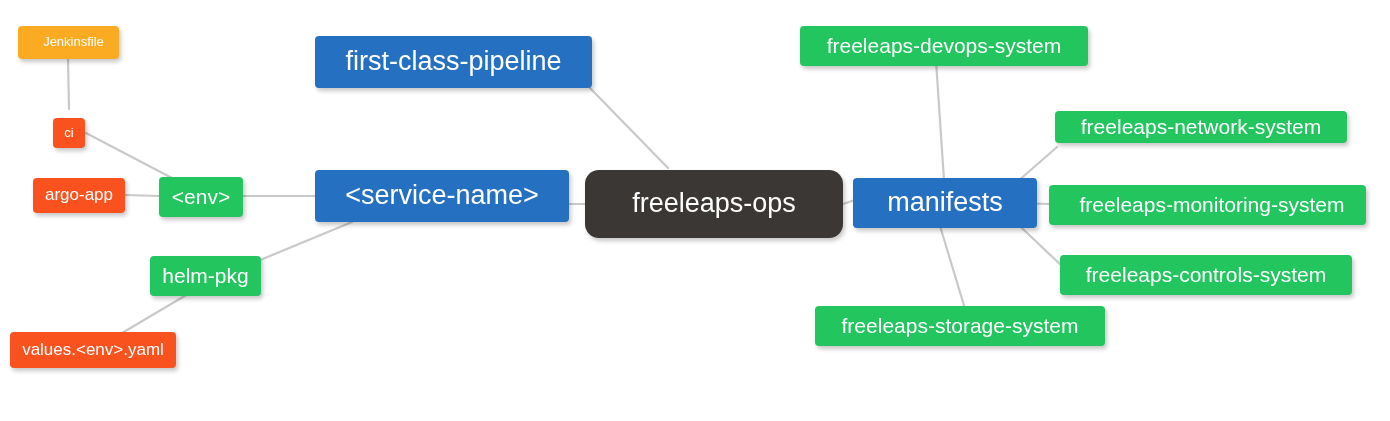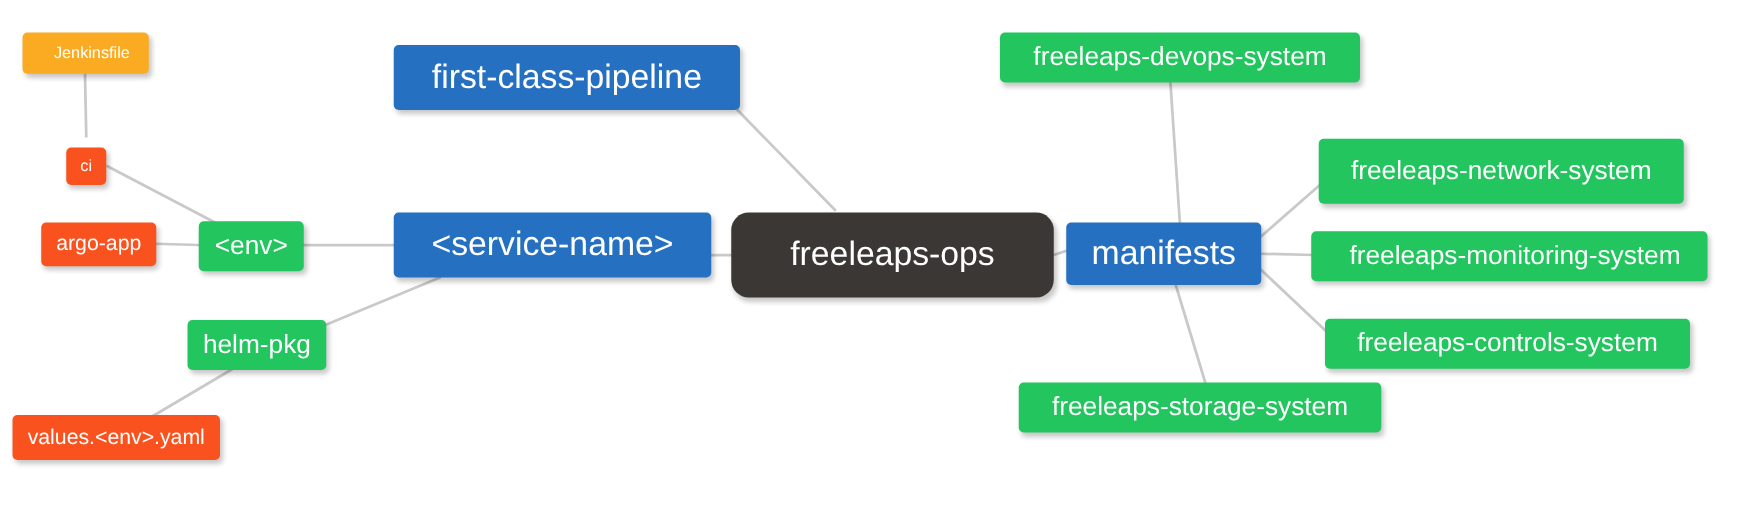--- a/index.html
+++ b/index.html
@@ -110,37 +110,37 @@
       <path d="M 940 226 L 966 312"></path>
     </g>
   </svg>
 
   <div class="node root lvl1" style="left:585px; top:170px; width:258px; height:68px;">freeleaps-ops</div>
 
   <div class="node blue lvl1" style="left:315px; top:170px; width:254px; height:52px;">&lt;service-name&gt;</div>
 
   <div class="node blue lvl1" style="left:315px; top:36px; width:277px; height:52px;">first-class-pipeline</div>
 
-  <div class="node blue lvl1" style="left:853px; top:178px; width:156px; height:50px;">manifests</div>
+  <div class="node blue lvl1" style="left:853px; top:178px; width:184px; height:50px;">manifests</div>
 
   <div class="node green lvl2" style="left:159px; top:177px; width:84px; height:40px;">&lt;env&gt;</div>
 
   <div class="node green lvl2" style="left:150px; top:256px; width:111px; height:40px;">helm-pkg</div>
 
   <div class="node red lvl4" style="left:53px; top:118px; width:32px; height:30px;">ci</div>
 
   <div class="node red lvl3" style="left:33px; top:178px; width:92px; height:35px;">argo-app</div>
 
   <div class="node orange lvl4" style="left:18px; top:26px; width:101px; height:33px;">Jenkinsfile</div>
 
   <div class="node red lvl3" style="left:10px; top:332px; width:166px; height:36px;">values.&lt;env&gt;.yaml</div>
 
   <div class="node green lvl2" style="left:800px; top:26px; width:288px; height:40px;">freeleaps-devops-system</div>
 
-  <div class="node green lvl2" style="left:1055px; top:111px; width:292px; height:52px;">freeleaps-network-system</div>
+  <div class="node green lvl2" style="left:1055px; top:111px; width:292px; height:32px;">freeleaps-network-system</div>
 
   <div class="node green lvl2" style="left:1049px; top:185px; width:317px; height:40px;padding-left:19px;">freeleaps-monitoring-system</div>
 
   <div class="node green lvl2" style="left:1060px; top:255px; width:292px; height:40px;">freeleaps-controls-system</div>
 
   <div class="node green lvl2" style="left:815px; top:306px; width:290px; height:40px;">freeleaps-storage-system</div>
 
 </div>
 
 </body></html>

